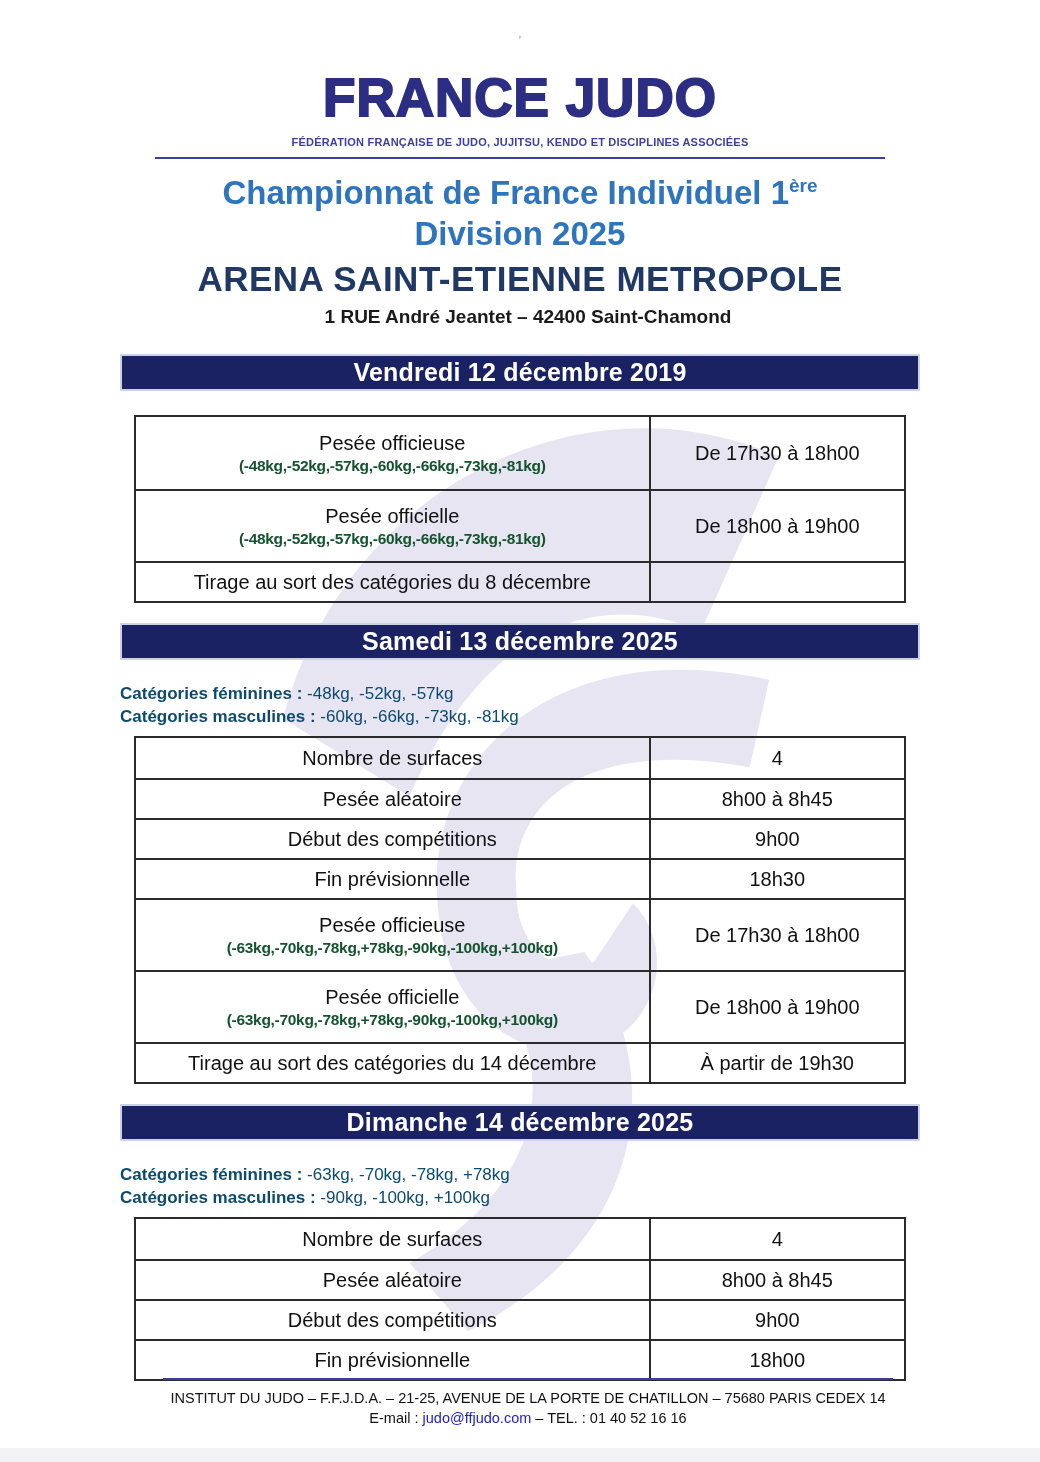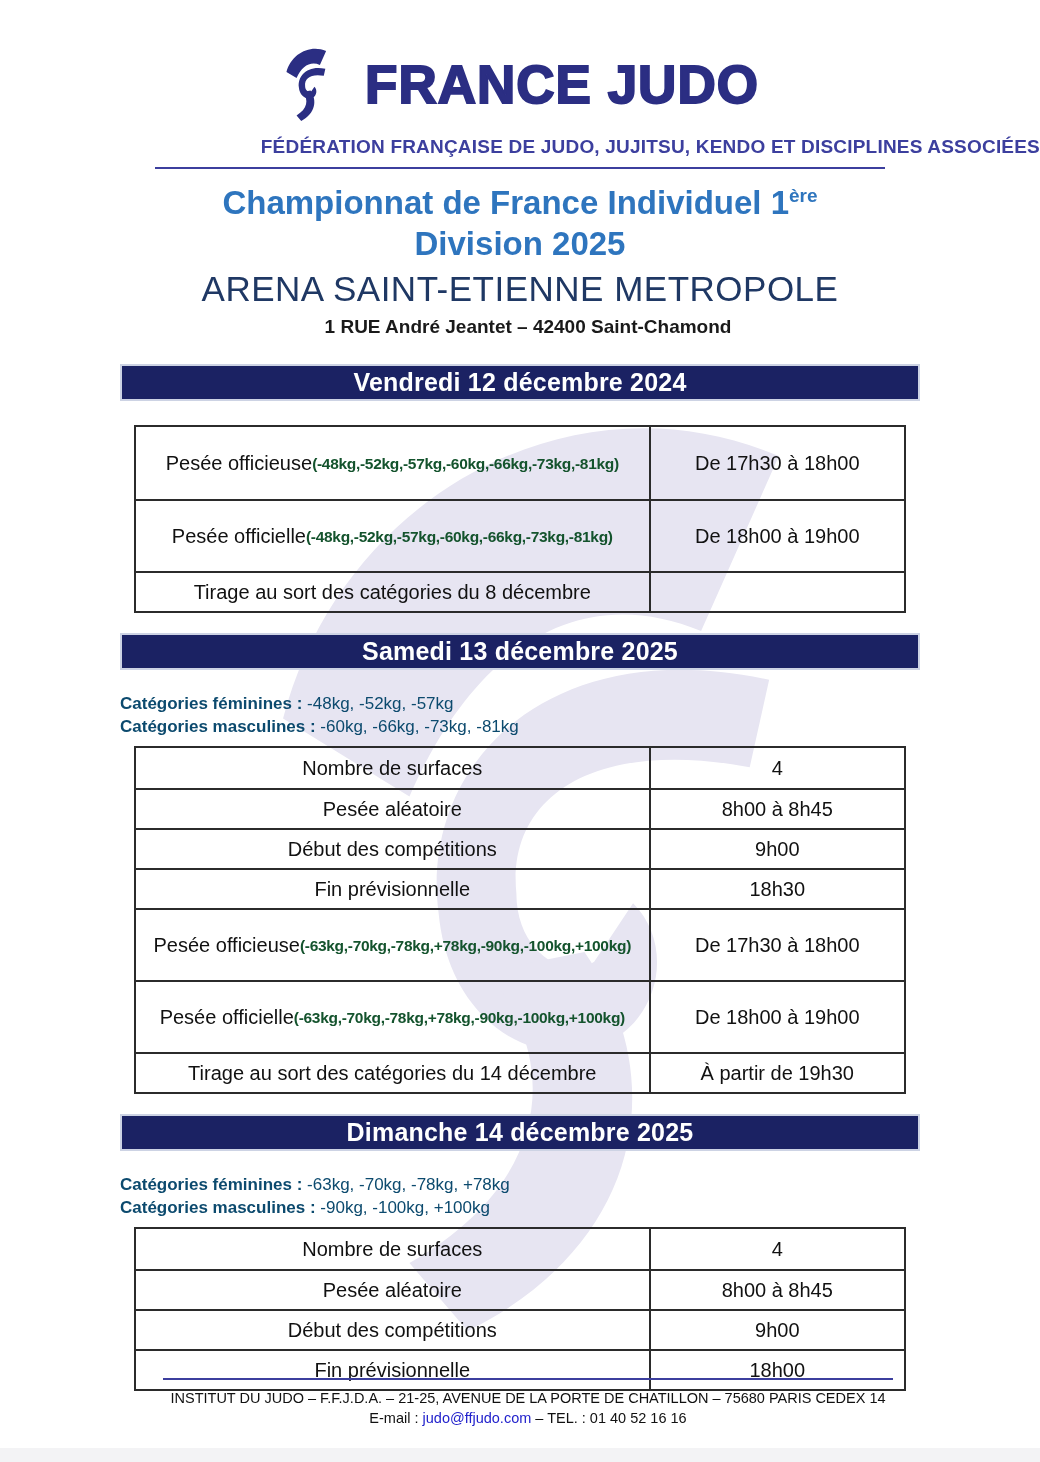--- a/index.html
+++ b/index.html
@@ -18,40 +18,40 @@
     width:1040px;height:1462px;position:relative;overflow:hidden;
     font-family:"Liberation Sans", sans-serif;color:#111;
   }
   .watermark-svg{
     position:absolute;left:215px;top:345px;width:700px;height:1000px;
     color:var(--watermark);z-index:0;
   }
   .page-content{position:relative;z-index:1;padding-top:40px;}
 
   
-  .logo-row{display:flex;justify-content:center;align-items:center;gap:28px;height:88px;}
+  .logo-row{display:flex;justify-content:center;align-items:center;gap:28px;height:88px;flex-direction:column;}
   .logo-glyph{width:56px;height:82px;color:var(--brand-blue);margin-top:-4px;}
   .logo-text{
     font-size:53px;font-weight:900;color:var(--brand-blue);
     letter-spacing:1px;-webkit-text-stroke:2px var(--brand-blue);
   }
   .federation-line{
-    margin-top:8px;text-align:right;font-size:19px;font-weight:bold;
+    margin-top:8px;text-align:center;font-size:11px;font-weight:bold;
     color:var(--federation-blue);letter-spacing:.2px;
   }
   .top-rule{width:730px;margin:9px auto 0;border:0;border-top:2px solid var(--federation-blue);}
 
   .doc-title{
     margin-top:6px;text-align:center;color:var(--title-blue);
     font-size:33px;font-weight:bold;line-height:41px;
   }
   .doc-title sup{font-size:19px;}
   .venue-name{
     margin-top:5px;text-align:center;color:var(--venue-navy);
-    font-size:35px;font-weight:normal;letter-spacing:.5px;
+    font-size:35px;font-weight:bold;letter-spacing:.5px;
   }
   .venue-address{margin-top:7px;text-align:center;font-size:19px;font-weight:bold;color:#1a1a1a;margin-left:16px;}
 
   
   .section-bar{
     width:800px;margin:0 auto;height:37px;background:var(--navy-bar);
     border:2px solid #cdd3e4;display:flex;align-items:center;justify-content:center;
   }
   .section-bar span{color:#fff;font-size:25px;font-weight:bold;letter-spacing:.2px;}
   .bar-first{margin-top:26px;}
@@ -66,21 +66,21 @@
   .tbl{
     width:772px;margin:0 auto;border:2px solid var(--border-dark);
     border-collapse:collapse;background:transparent;
   }
   .tbl-after-bar{margin-top:24px;}
   .tbl-after-cats{margin-top:8px;}
   .trow{display:flex;border-top:2px solid var(--border-dark);}
   .trow:first-child{border-top:0;}
   .tcell-l{
     width:67%;border-right:2px solid var(--border-dark);
-    display:flex;flex-direction:row;justify-content:center;align-items:center;
+    display:flex;flex-direction:column;justify-content:center;align-items:center;
     text-align:center;padding:4px 8px;
   }
   .tcell-r{
     width:33%;display:flex;align-items:center;justify-content:center;
     text-align:center;font-size:20px;padding:4px 6px;
   }
   .trow{min-height:40px;}
   .trow.tall{min-height:72px;}
   .cell-main{font-size:20px;color:#111;}
   .cell-sub{font-size:15.5px;font-weight:bold;letter-spacing:-.3px;color:#14532d;margin-top:2px;}
@@ -119,21 +119,21 @@
   <hr class="top-rule">
 
   <div class="doc-title">
     <div><span>Championnat de France Individuel 1</span><sup>ère</sup></div>
     <div>Division 2025</div>
   </div>
   <div class="venue-name">ARENA SAINT-ETIENNE METROPOLE</div>
   <div class="venue-address">1 RUE André Jeantet – 42400 Saint-Chamond</div>
 
   <div class="section-bar bar-first">
-    <span>Vendredi 12 décembre 2024</span>
+    <span>Vendredi 12 décembre 2019</span>
   </div>
 
   <div class="tbl tbl-after-bar">
     <div class="trow tall">
       <div class="tcell-l">
         <div class="cell-main">Pesée officieuse</div>
         <div class="cell-sub">(-48kg,-52kg,-57kg,-60kg,-66kg,-73kg,-81kg)</div>
       </div>
       <div class="tcell-r">De 17h30 à 18h00</div>
     </div>

